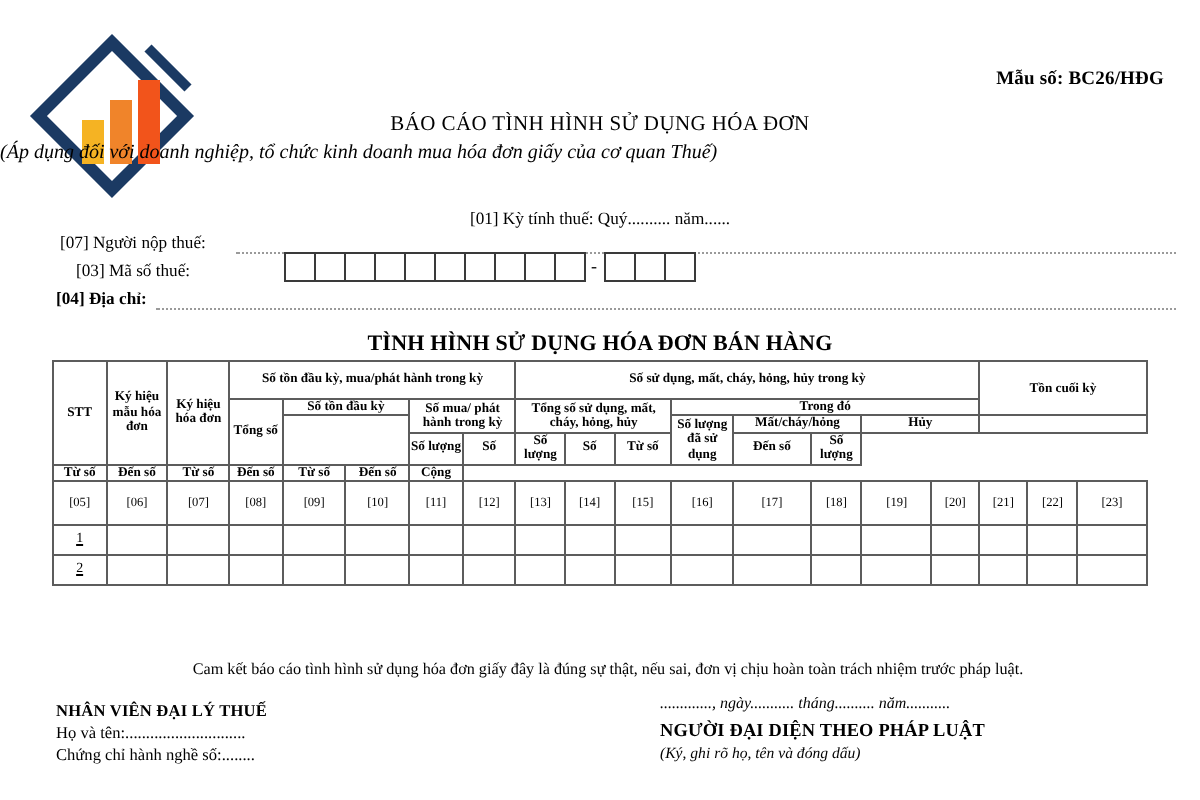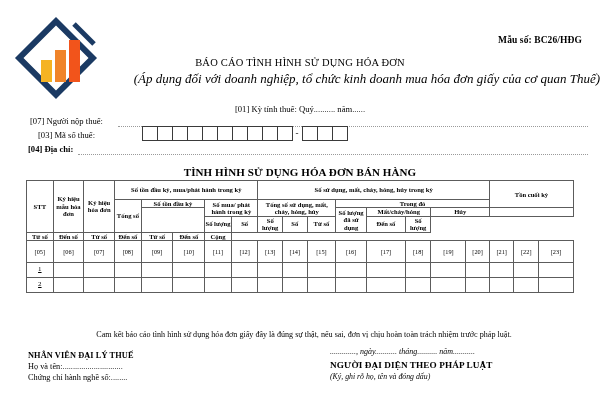--- a/index.html
+++ b/index.html
@@ -51,22 +51,22 @@
     top: 57px;
     text-align: center;
     font-size: 10.5px;
     font-weight: normal;
     letter-spacing: .2px;
   }
   .doc-subtitle {
     position: absolute;
     left: 0; right: 0;
     top: 71px;
-    text-align: right;
-    font-size: 13px;
+    text-align: left;
+    font-size: 10px;
     font-style: italic;
   }
   .period-line {
     position: absolute;
     left: 0; right: 0;
     top: 104px;
     text-align: center;
     font-size: 8.6px;
   }
 

